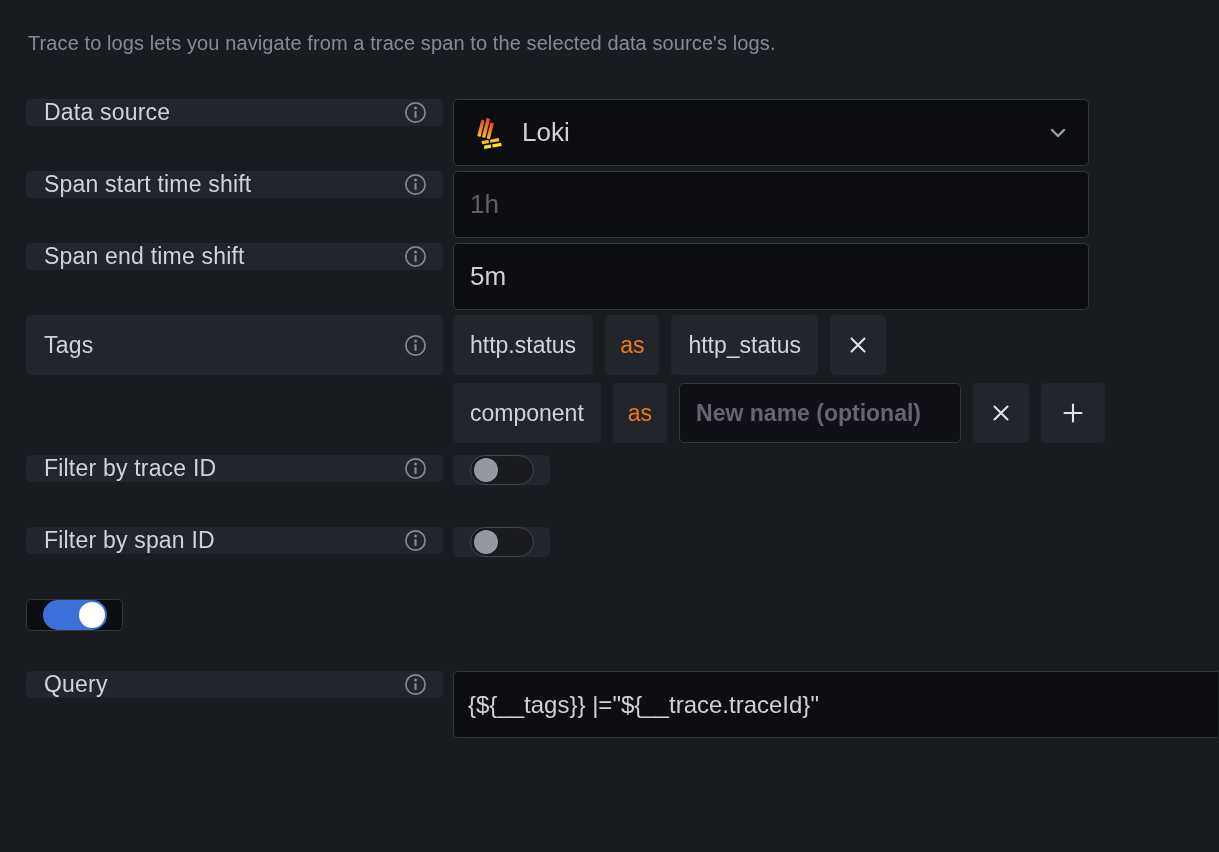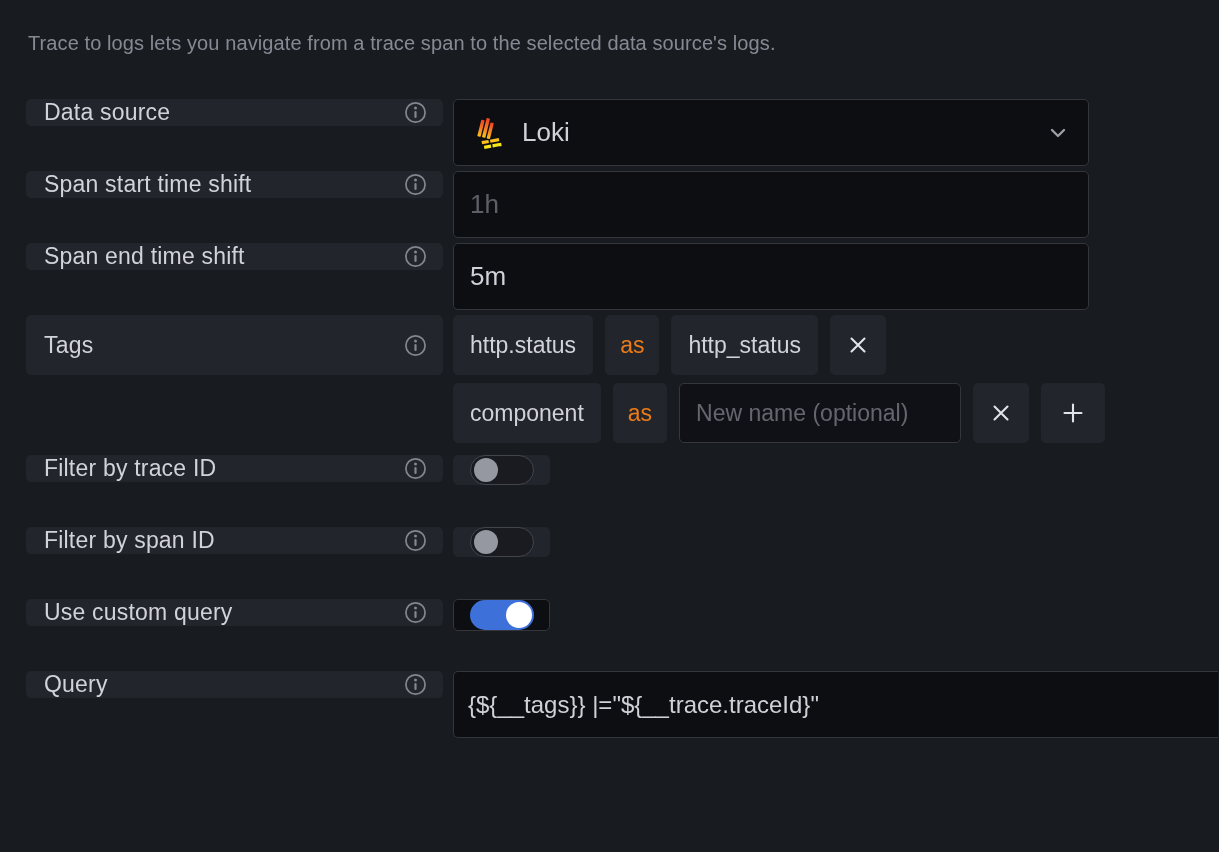--- a/index.html
+++ b/index.html
@@ -84,20 +84,21 @@
   .tag-name-input {
     width: 282px;
     background: #101116;
     border: 1px solid #34363c;
     border-radius: 5px;
     color: #cfd0d8;
     font-size: 23px;
     font-family: "Liberation Sans", "DejaVu Sans", sans-serif;
     padding: 0 16px;
     outline: none;
+    font-weight: bold;
   }
   .tag-name-input::placeholder { color: rgba(204, 204, 220, 0.45); }
   .icon-btn {
     width: 56px;
     background: #22252b;
     border: none;
     border-radius: 5px;
     display: flex;
     align-items: center;
     justify-content: center;
@@ -254,26 +255,20 @@
         </svg>
     </div>
     <div class="switch-wrap off" role="switch" aria-checked="false">
       <div class="pill">
           <div class="knob"></div>
         </div>
     </div>
   </div>
 
   <div class="row">
-    <div class="label-box">
-      <span class="label-text">Use custom query</span>
-      <svg class="icon-info" viewBox="0 0 23 23">
-          <use href="#infoIconShape"></use>
-        </svg>
-    </div>
     <div class="switch-wrap on" role="switch" aria-checked="true">
       <div class="pill">
           <div class="knob"></div>
         </div>
     </div>
   </div>
 
   <div class="row">
     <div class="label-box">
       <span class="label-text">Query</span>

